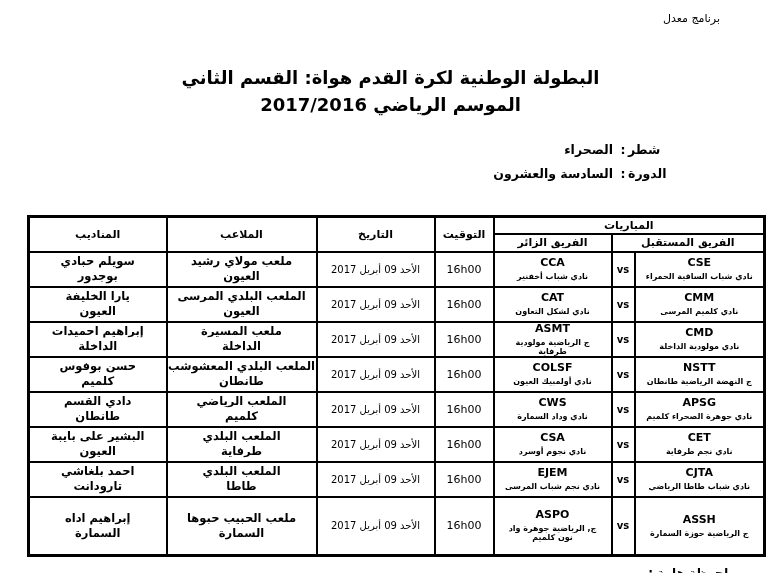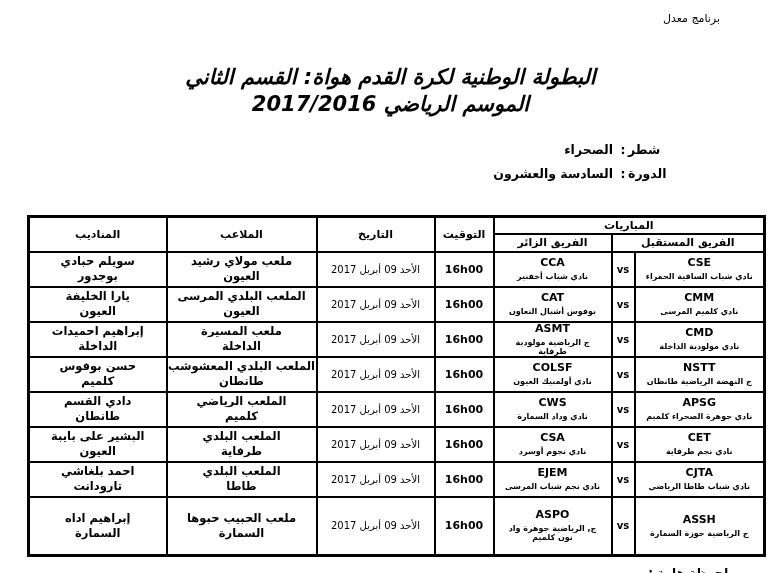--- a/index.html
+++ b/index.html
@@ -14,21 +14,21 @@
   .corner-note {
     position: absolute; top: 12px; right: 61px;
     font-size: 11px; font-weight: normal;
     direction: rtl;
   }
   .title-block {
     position: absolute; top: 64px; left: 0; width: 100%;
     text-align: center; direction: rtl;
   }
   .title-line {
-    font-size: 21px; font-weight: bold; line-height: 27px; font-style: italic;
+    font-size: 18px; font-weight: bold; line-height: 27px;
   }
   .meta-block {
     position: absolute; top: 142px; right: 61px;
     direction: rtl;
   }
   .meta-row {
     display: flex; direction: rtl; align-items: baseline;
     margin-bottom: 9px; font-size: 12.5px; font-weight: bold;
   }
   .meta-label { width: 92px; text-align: left; }
@@ -53,21 +53,21 @@
   .schedule thead tr.hrow1 { height: 17px; padding-left: 8px; }
   .schedule thead tr.hrow2 { height: 18px; }
   .schedule th { font-size: 11px; font-weight: bold; }
   .schedule tbody tr { height: 35px; }
   .schedule tbody tr:last-child { height: 59px; }
 
   .code { font-size: 11px; font-weight: bold; line-height: 12px; }
   .sub  { font-size: 8px;  font-weight: bold; line-height: 9px; margin-top: 3px; }
   .sub-narrow { max-width: 100px; margin-left: auto; margin-right: auto; }
   .vs-cell   { font-size: 10px; font-weight: bold; }
-  .time-cell { font-size: 11px; font-weight: bold; direction: ltr; }
+  .time-cell { font-size: 11px; font-weight: normal; direction: ltr; }
   .date-cell { font-size: 10px; font-weight: normal; }
   .two-line  { font-size: 11.5px; font-weight: bold; line-height: 15px; }
 
   .bottom-note {
     position: absolute; top: 566px; right: 45px;
     font-size: 12px; font-weight: bold; direction: rtl;
   }
 </style>
 </head>
 <body>
@@ -138,21 +138,21 @@
     </td>
   </tr>
       <tr>
     <td>
       <div class="code">CMM</div>
       <div class="sub">نادي كلميم المرسى</div>
     </td>
     <td class="vs-cell">vs</td>
     <td>
       <div class="code">CAT</div>
-      <div class="sub sub-narrow">بوفوس أشبال التعاون</div>
+      <div class="sub sub-narrow">نادي لشكل التعاون</div>
     </td>
     <td class="time-cell">16h00</td>
     <td class="date-cell">الأحد 09 أبريل 2017</td>
     <td class="two-line">
       <div>الملعب البلدي المرسى</div>
       <div>العيون</div>
     </td>
     <td class="two-line">
       <div>يارا الخليفة</div>
       <div>العيون</div>

